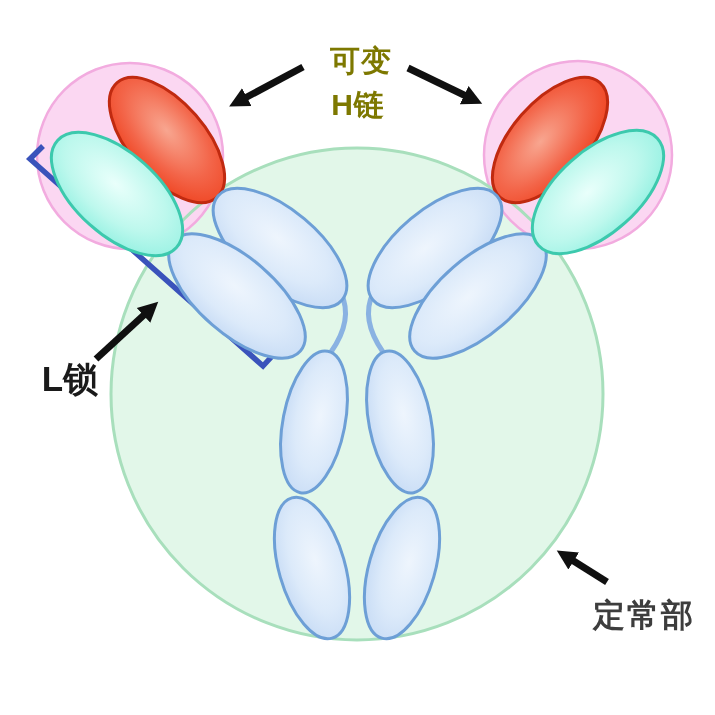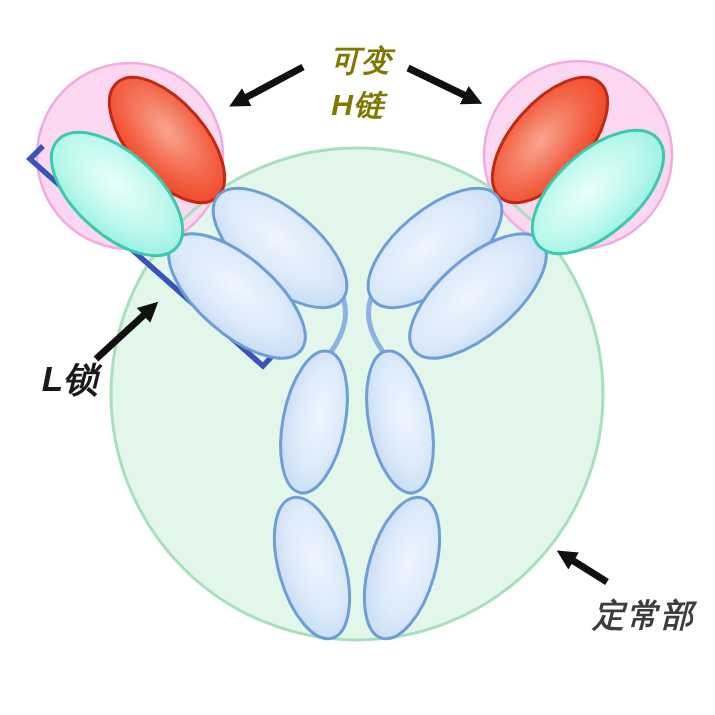--- a/index.html
+++ b/index.html
@@ -9,21 +9,20 @@
     width: 715px;
     height: 715px;
     overflow: hidden;
     font-family: "Liberation Sans", "DejaVu Sans", sans-serif;
   }
   .stage {
     position: relative;
     width: 715px;
     height: 646px;
     background: #ffffff;
-    font-style: italic;
   }
   svg { display: block; }
   text {
     font-family: "Liberation Sans", "DejaVu Sans", sans-serif;
   }
   .label-variable {
     font-size: 30px;
     font-weight: bold;
     fill: #7d7800;
     letter-spacing: 1px;

